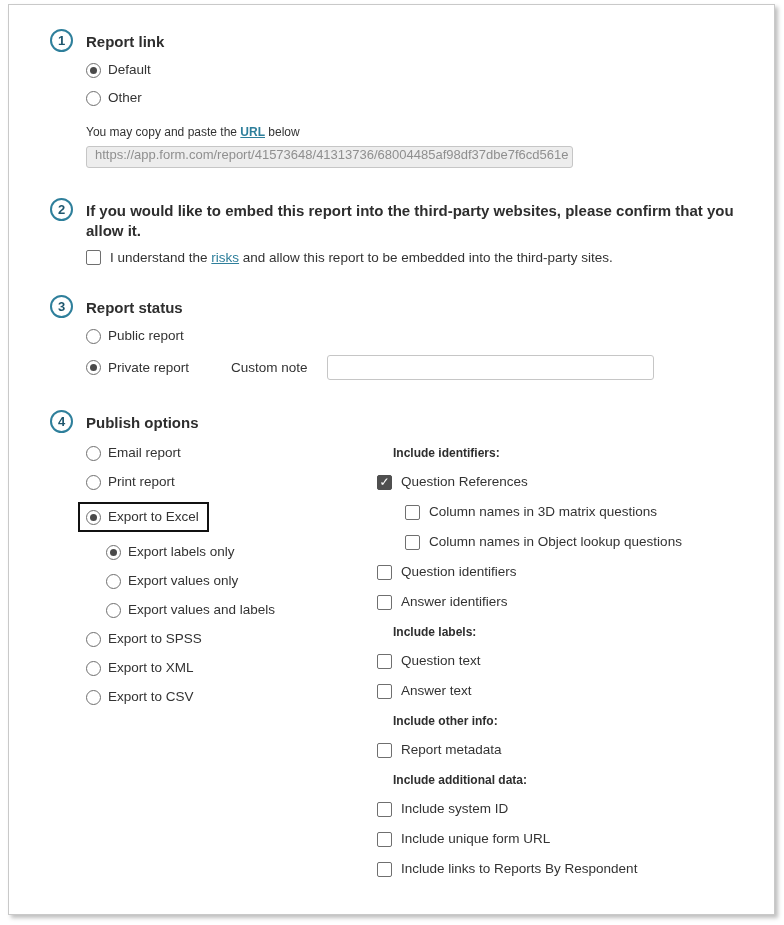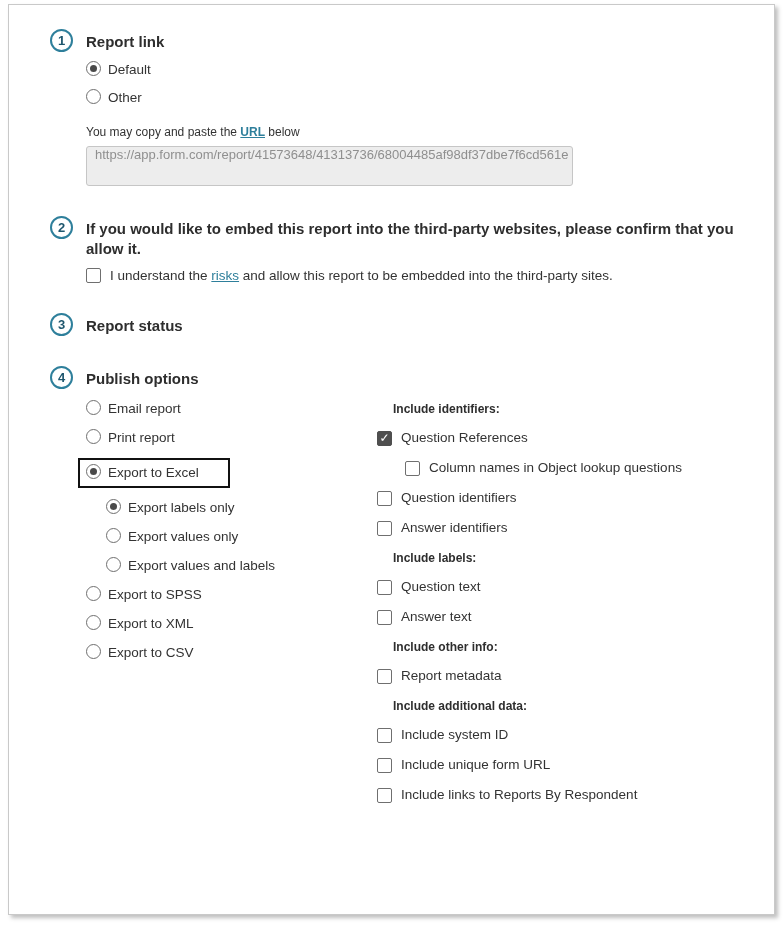--- a/index.html
+++ b/index.html
@@ -14,23 +14,23 @@
   .section-header { display:flex; align-items:flex-start; }
   .step-circle {
     flex:0 0 auto; width:23px; height:23px; border:2px solid #2e7f9b; border-radius:50%;
     color:#1e566d; font-weight:bold; font-size:13px; line-height:19px; text-align:center;
     margin-right:13px;
   }
   .section-title { font-size:15px; font-weight:bold; color:#2e2e2e; padding-top:3px; line-height:1.3; }
   .section-body { margin-left:36px; margin-top:9px; }
 
   
-  .radio-row { display:flex; margin-bottom:10px; width:-moz-fit-content; width:fit-content; }
+  .radio-row { display:flex; align-items:center; margin-bottom:10px; width:-moz-fit-content; width:fit-content; }
   .radio-row.indent { margin-left:20px; }
-  .radio-row.highlighted { border:2px solid #111111; padding:4px 29px 4px 6px; margin-left:-8px; margin-bottom:8px; }
+  .radio-row.highlighted { border:2px solid #111111; padding:4px 8px 4px 6px; margin-left:-8px; margin-bottom:8px; }
   .radio {
     flex:0 0 auto; width:15px; height:15px; border:1px solid #6f6f6f; border-radius:50%;
     background:#ffffff; margin-right:7px; position:relative; cursor:pointer;
   }
   .radio.selected::after {
     content:""; position:absolute; left:3px; top:3px; width:7px; height:7px;
     border-radius:50%; background:#4a4a4a;
   }
   .ctl-label { font-size:13.5px; color:#333333; line-height:18px; }
 
@@ -41,21 +41,21 @@
     background:#ffffff; margin-right:9px; cursor:pointer;
     font-size:12px; line-height:13px; text-align:center; color:#ffffff;
   }
   .checkbox.checked { background:#4f4f4f; border-color:#4f4f4f; }
 
   
   .hint-line { font-size:12px; color:#333333; margin-top:18px; }
   .inline-link { color:#2e7f9b; font-weight:bold; text-decoration:underline; cursor:pointer; }
   .inline-link.normal { font-weight:normal; }
   .url-input {
-    display:block; margin-top:7px; width:487px; height:40px;
+    display:block; margin-top:7px; width:487px; height:22px;
     background:#ededed; border:1px solid #c6c6c6; border-radius:3px;
     color:#8f8f8f; font-size:13px; padding:0 8px;
     font-family:"Liberation Sans", sans-serif;
     white-space:nowrap; overflow:hidden;
   }
 
   
   .embed-title { width:660px; }
   .embed-check-label { font-size:13.5px; color:#333333; }
 
@@ -114,20 +114,32 @@
           <span class="embed-check-label"><span>I understand the </span><a class="inline-link normal">risks</a><span> and allow this report to be embedded into the third-party sites.</span></span>
         </div>
       </div>
     </div>
 
     <div class="section">
       <div class="section-header">
         <div class="step-circle">3</div>
         <div class="section-title">Report status</div>
       </div>
+      <div class="section-body">
+        <div class="status-row">
+          <span class="radio" id="s3-radio-0"></span>
+          <span class="ctl-label">Public report</span>
+        </div>
+        <div class="status-row">
+          <span class="radio selected" id="s3-radio-1"></span>
+          <span class="ctl-label">Private report</span>
+          <span class="custom-note-label">Custom note</span>
+          <input class="custom-note-input" type="text" value="" style="">
+        </div>
+      </div>
     </div>
 
     <div class="section">
       <div class="section-header">
         <div class="step-circle">4</div>
         <div class="section-title">Publish options</div>
       </div>
       <div class="section-body">
         <div class="publish-columns">
           <div class="publish-left" id="s4-radios">
@@ -169,20 +181,24 @@
               </div>
             </div>
           <div class="publish-right" id="s4-groups">
               <div class="group-heading">Include identifiers:</div>
               <div class="check-row">
                 <span class="checkbox checked">✓</span>
                 <span class="ctl-label">Question References</span>
               </div>
               <div class="check-row indent">
                 <span class="checkbox"></span>
+                <span class="ctl-label">Column names in 3D matrix questions</span>
+              </div>
+              <div class="check-row indent">
+                <span class="checkbox"></span>
                 <span class="ctl-label">Column names in Object lookup questions</span>
               </div>
               <div class="check-row">
                 <span class="checkbox"></span>
                 <span class="ctl-label">Question identifiers</span>
               </div>
               <div class="check-row">
                 <span class="checkbox"></span>
                 <span class="ctl-label">Answer identifiers</span>
               </div>

